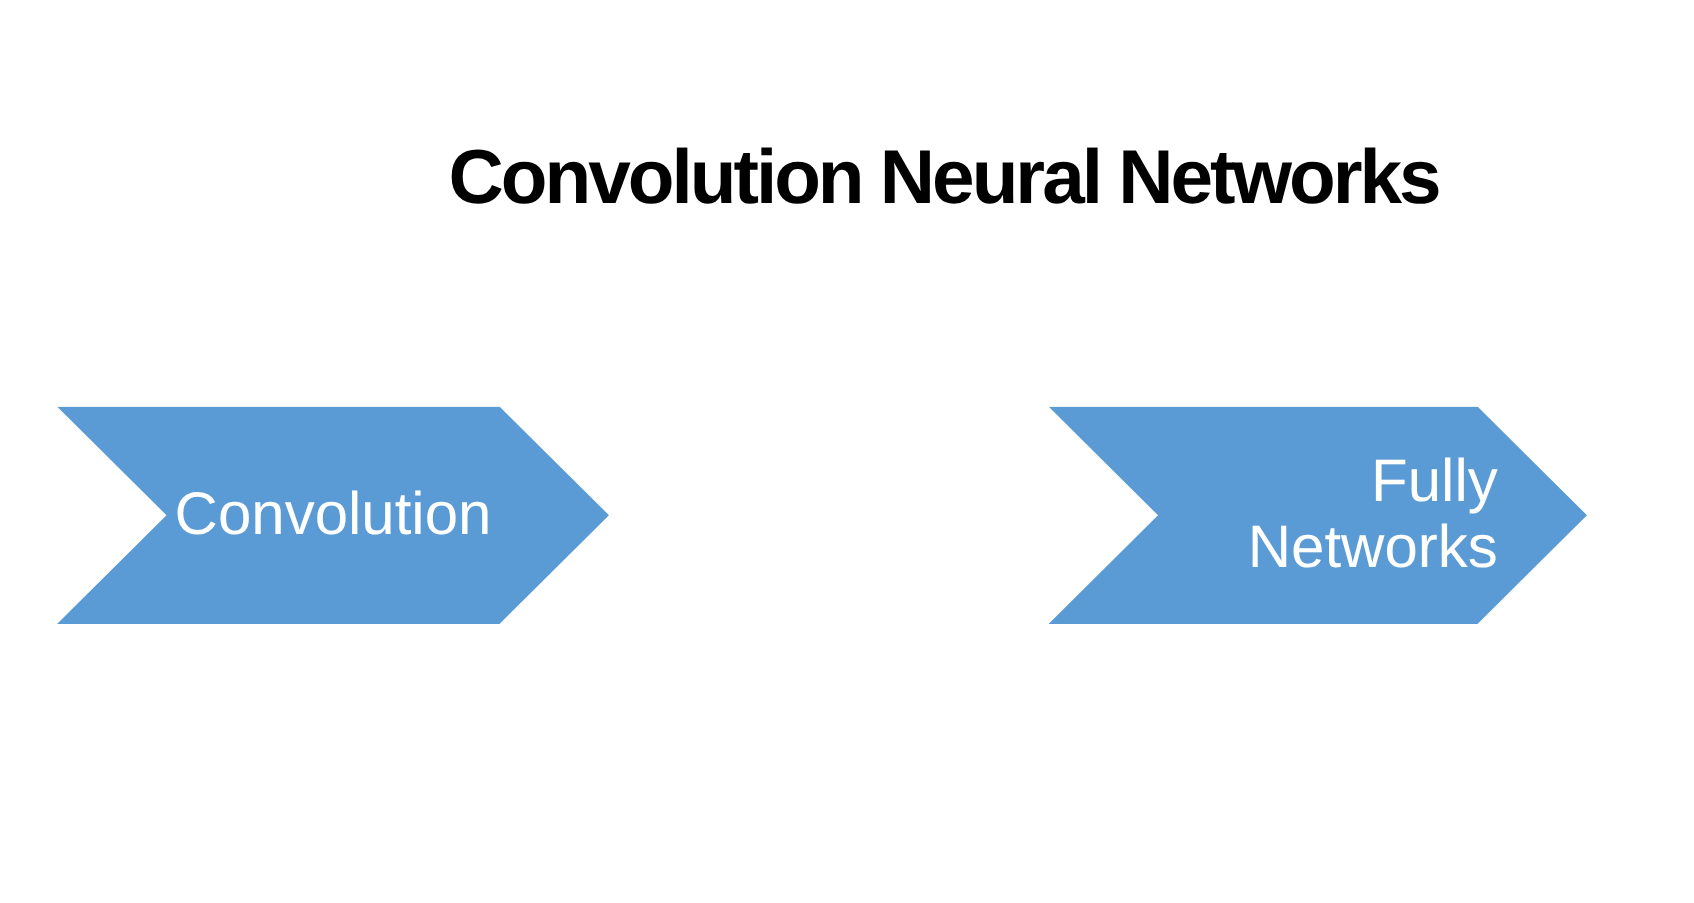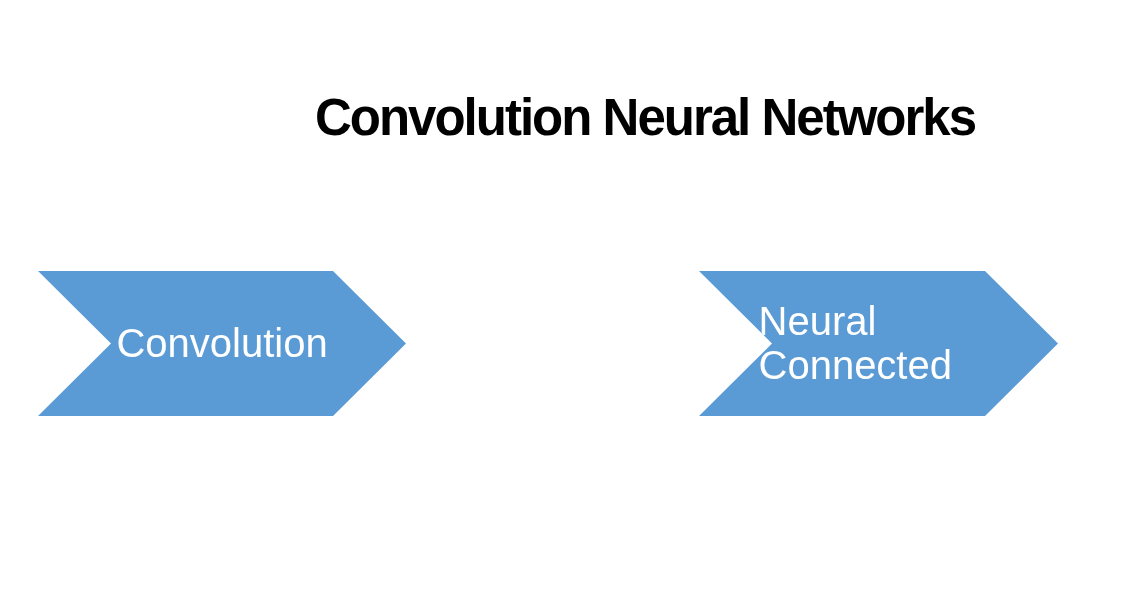--- a/index.html
+++ b/index.html
@@ -24,21 +24,20 @@
     top: 58px;
     left: 629px;
     transform: translateX(-50%);
     white-space: nowrap;
     font-family: "Liberation Sans", sans-serif;
     font-weight: 800;
     font-size: 51px;
     line-height: 51px;
     letter-spacing: -2px;
     color: var(--title-text, #000000);
-    margin-left: 16px;
   }
   .chevron {
     position: absolute;
     top: 271px;
     height: 145px;
     background: var(--arrow-fill, #5b9bd5);
     clip-path: polygon(
       0 0,
       calc(100% - 73px) 0,
       100% 50%,
@@ -47,37 +46,37 @@
       73px 50%
     );
     display: flex;
     align-items: center;
     justify-content: center;
   }
   .chevron-label {
     color: var(--label-text, #ffffff);
     font-size: 40px;
     line-height: 1.08;
-    text-align: left;
+    text-align: right;
     font-family: "Liberation Sans", sans-serif;
   }
   #chevron-1 { left: 38px;  width: 368px; }
   #chevron-2 { left: 370px; width: 360px; }
   #chevron-3 { left: 699px; width: 359px; }
   #chevron-3 .chevron-label { max-width: 240px; }
 </style>
 </head>
 <body>
 
 <div class="slide">
 
   <h1 class="slide-title">Convolution Neural Networks</h1>
 
   <div class="chevron" id="chevron-1">
     <span class="chevron-label">Convolution</span>
   </div>
 
 
   <div class="chevron" id="chevron-3">
-    <span class="chevron-label">Neural Connected</span>
+    <span class="chevron-label">Fully Networks</span>
   </div>
 
 </div>
 
 </body></html>

